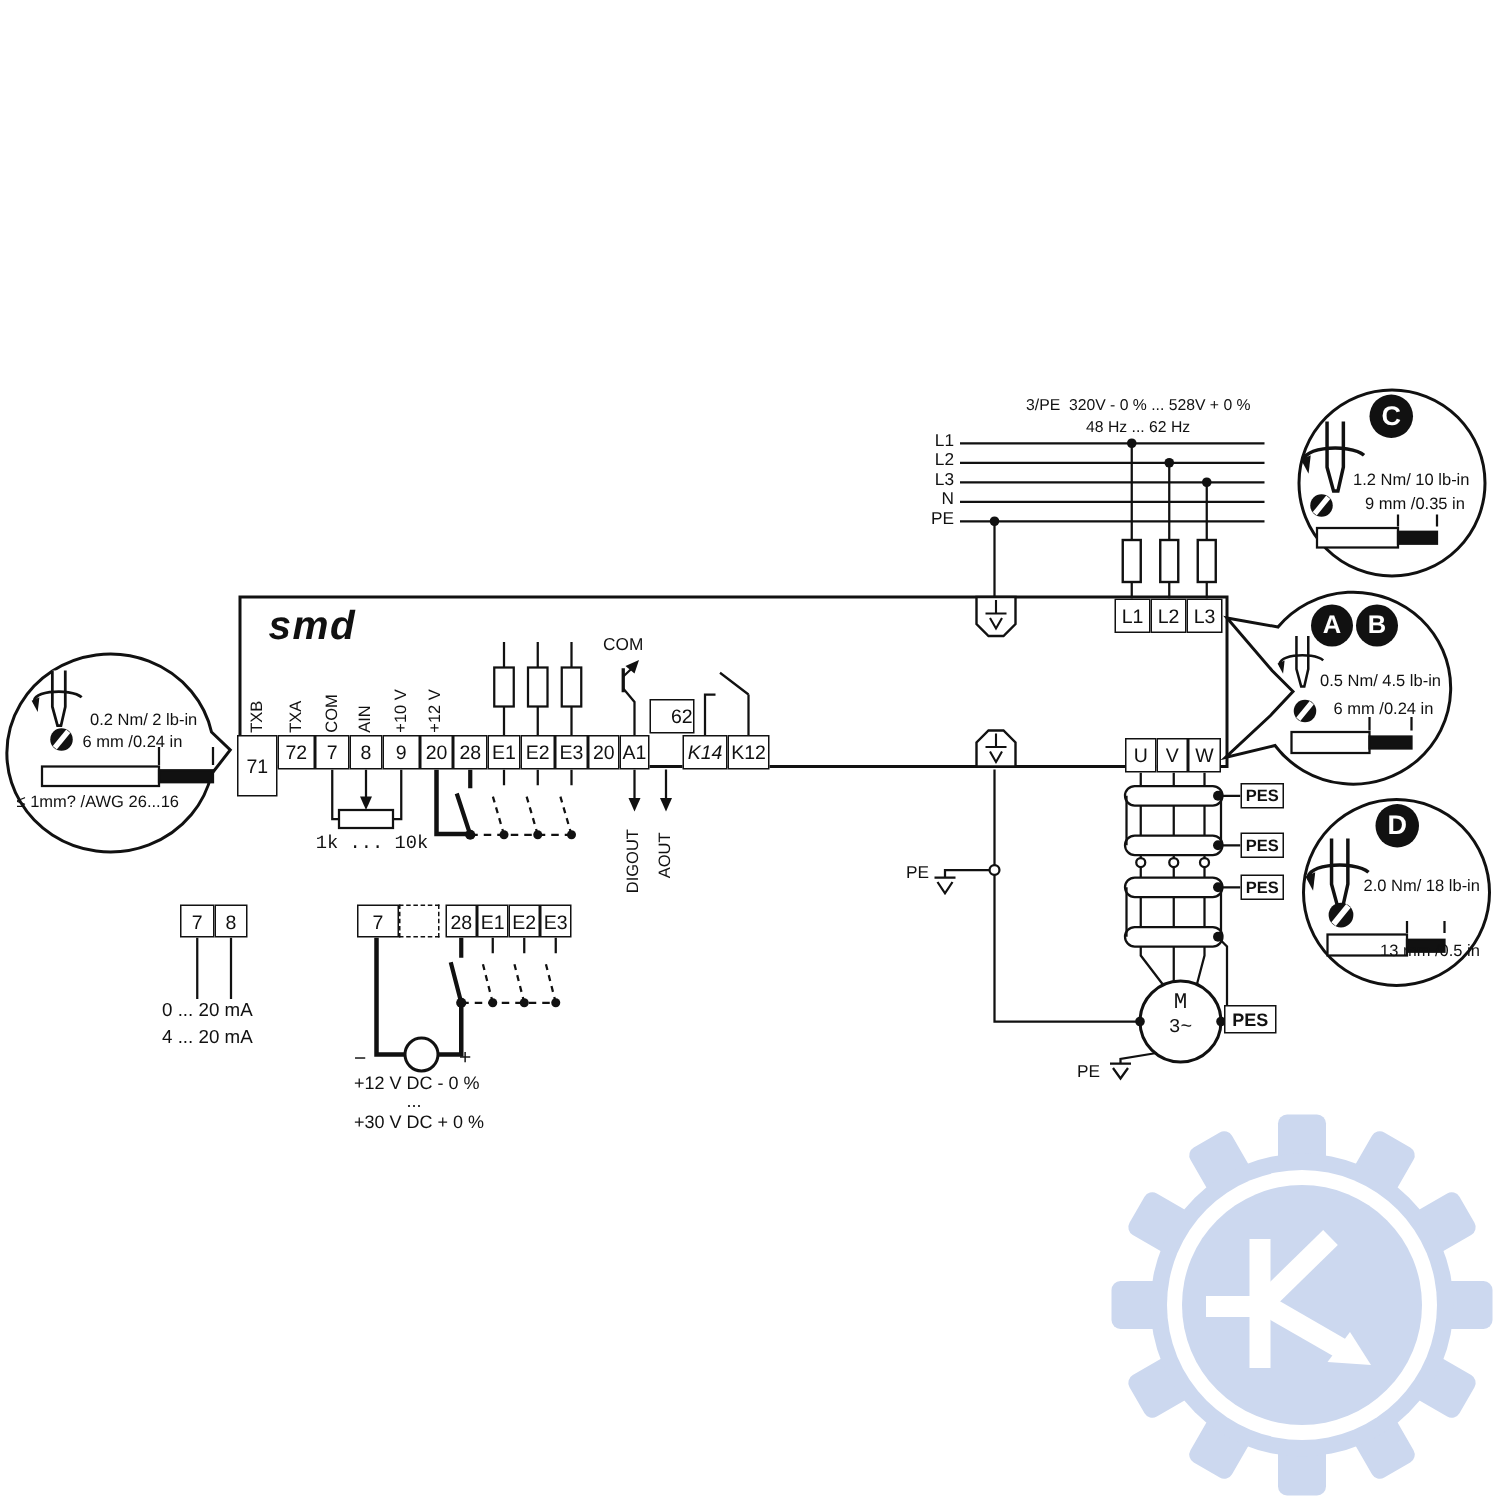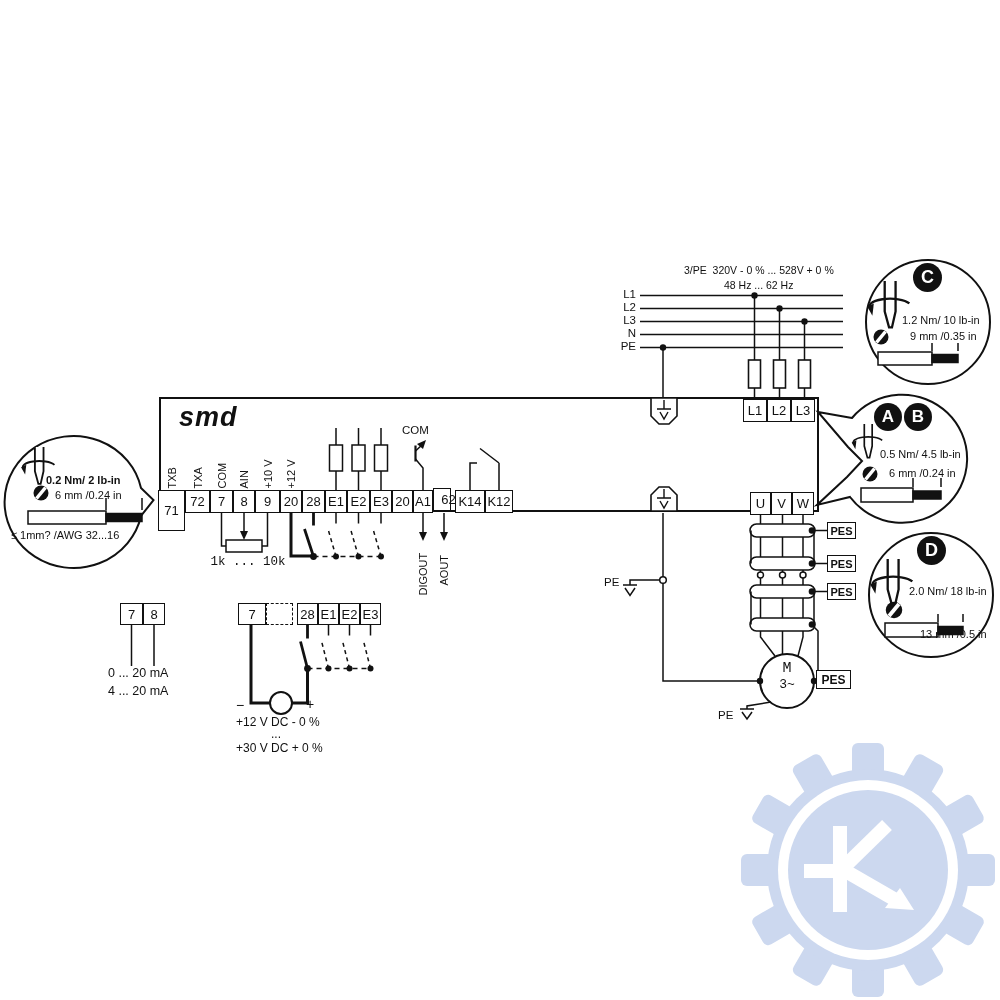--- a/index.html
+++ b/index.html
@@ -266,22 +266,22 @@
 <div class="tbox" style="left:210px;top:490px;width:23px;height:23px;">7</div>
 <div class="tbox" style="left:233px;top:490px;width:22px;height:23px;">8</div>
 <div class="tbox" style="left:255px;top:490px;width:25px;height:23px;">9</div>
 <div class="tbox" style="left:280px;top:490px;width:22px;height:23px;">20</div>
 <div class="tbox" style="left:302px;top:490px;width:23px;height:23px;">28</div>
 <div class="tbox" style="left:325px;top:490px;width:22px;height:23px;">E1</div>
 <div class="tbox" style="left:347px;top:490px;width:23px;height:23px;">E2</div>
 <div class="tbox" style="left:370px;top:490px;width:22px;height:23px;">E3</div>
 <div class="tbox" style="left:392px;top:490px;width:21px;height:23px;">20</div>
 <div class="tbox" style="left:413px;top:490px;width:20px;height:23px;">A1</div>
-<div class="tbox" style="left:433px;top:488px;width:18px;height:23px;padding-left:13px;">62</div>
-<div class="tbox" style="left:455px;top:490px;width:30px;height:23px;">K14</div>
+<div class="tbox" style="left:433px;top:466px;width:30px;height:23px;padding-left:13px;">62</div>
+<div class="tbox" style="left:455px;top:490px;width:30px;height:23px;font-style:italic;">K14</div>
 <div class="tbox" style="left:485px;top:490px;width:28px;height:23px;text-align:center;">K12</div>
 
 <div class="vlabel" style="left:136.5px;top:447px;">TXB</div>
 <div class="vlabel" style="left:162.5px;top:447px;">TXA</div>
 <div class="vlabel" style="left:186.5px;top:447px;">COM</div>
 <div class="vlabel" style="left:209px;top:447px;">AIN</div>
 <div class="vlabel" style="left:232.5px;top:447px;">+10 V</div>
 <div class="vlabel" style="left:256px;top:447px;">+12 V</div>
 
 <div class="txt" style="left:402px;top:424px;font-size:11.5px;">COM</div>
@@ -312,23 +312,23 @@
 <div class="pes" style="left:827px;top:555px;width:29px;height:17px;">PES</div>
 <div class="pes" style="left:827px;top:583px;width:29px;height:17px;">PES</div>
 <div class="pes" style="left:816px;top:670px;width:35px;height:19px;font-size:12px;">PES</div>
 
 <div class="txt" style="left:604px;top:576px;font-size:11.5px;">PE</div>
 <div class="txt" style="left:718px;top:709px;font-size:11.5px;">PE</div>
 
 <div class="txt center" style="left:773px;top:660px;width:28px;font-size:15px;">M</div>
 <div class="txt center" style="left:773px;top:677px;width:28px;font-size:13px;">3~</div>
 
-<div class="txt" style="left:46px;top:474px;font-size:11px;font-weight:bold;">0.2 Nm/ 2 lb-in</div>
+<div class="txt" style="left:60px;top:474px;font-size:11px;">0.2 Nm/ 2 lb-in</div>
 <div class="txt" style="left:55px;top:489px;font-size:11px;">6 mm /0.24 in</div>
-<div class="txt" style="left:11px;top:529px;font-size:11px;">≤ 1mm? /AWG 32...16</div>
+<div class="txt" style="left:11px;top:529px;font-size:11px;">≤ 1mm? /AWG 26...16</div>
 
 <div class="badge" style="left:874px;top:403px;width:28px;height:28px;font-size:17px;line-height:28px;">A</div>
 <div class="badge" style="left:904px;top:403px;width:28px;height:28px;font-size:17px;line-height:28px;">B</div>
 <div class="txt" style="left:880px;top:448px;font-size:11px;">0.5 Nm/ 4.5 lb-in</div>
 <div class="txt" style="left:889px;top:467px;font-size:11px;">6 mm /0.24 in</div>
 
 <div class="badge" style="left:913px;top:263px;width:29px;height:29px;font-size:18px;line-height:29px;">C</div>
 <div class="txt" style="left:902px;top:314px;font-size:11px;">1.2 Nm/ 10 lb-in</div>
 <div class="txt" style="left:910px;top:330px;font-size:11px;">9 mm /0.35 in</div>
 

